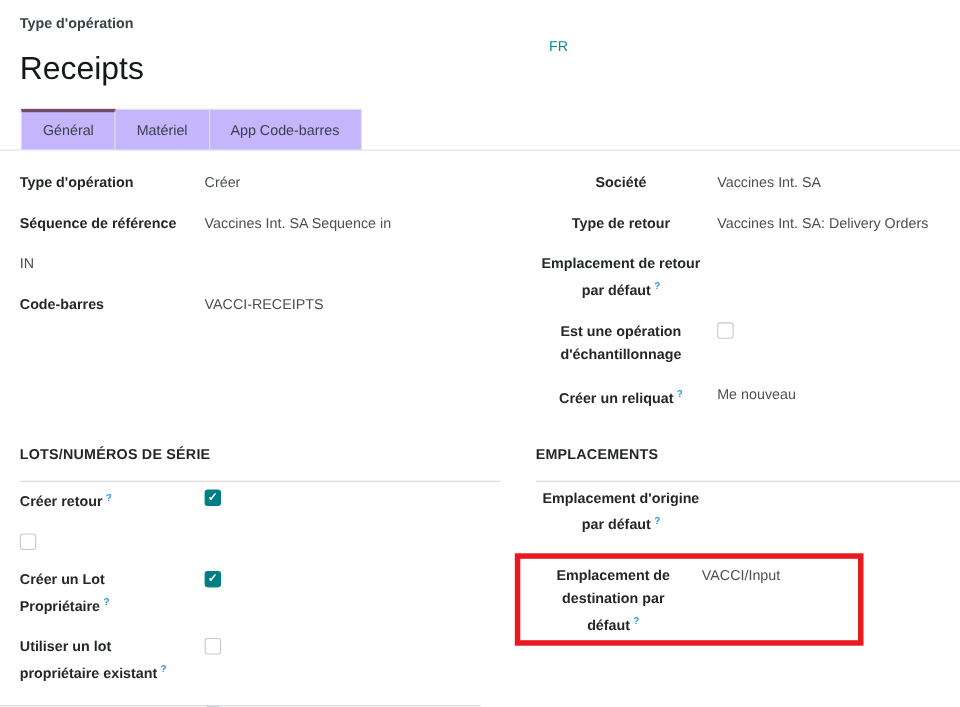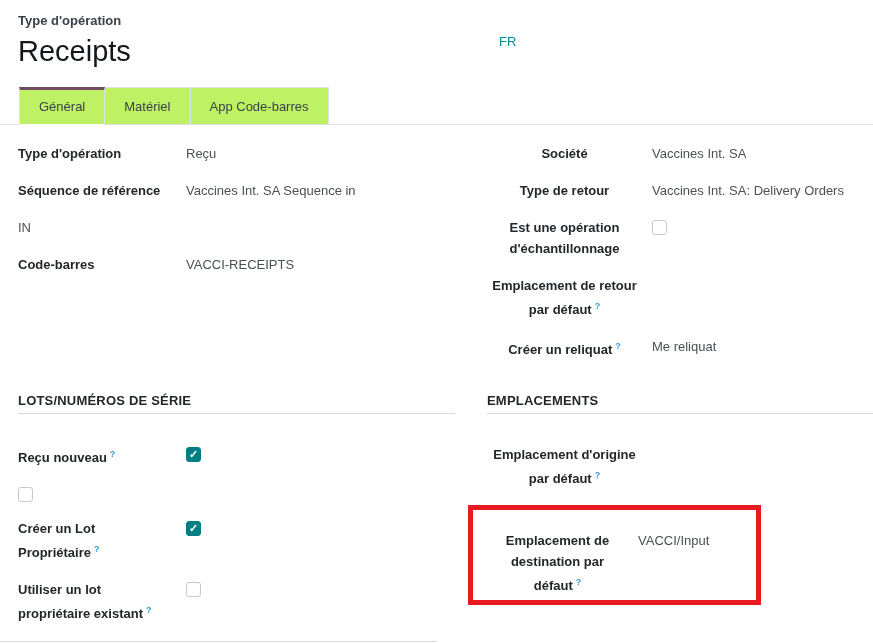--- a/index.html
+++ b/index.html
@@ -15,30 +15,30 @@
     font-family:"Liberation Sans", sans-serif;
     width:873px;height:643px;
     position:relative;overflow:hidden;
     color:#23272b;
   }
   .page{position:relative;width:873px;height:643px;background:#fff;}
 
   
   .header{padding:12px 18px 0 18px;position:relative;}
   .breadcrumb{font-size:13px;font-weight:700;color:#394149;line-height:1.4;}
-  .title{font-size:29px;font-weight:500;color:#14181c;margin-top:4px;line-height:1.2;}
+  .title{font-size:29px;font-weight:500;color:#14181c;margin-top:16px;line-height:1.2;}
   .lang-badge{
     position:absolute;left:499px;top:34px;
     font-size:13px;font-weight:400;color:var(--lang);cursor:pointer;
   }
 
   
   .tabbar{display:flex;align-items:flex-end;border-bottom:1px solid #dee2e6;padding-left:19px;margin-top:16px;height:40px;}
   .tab{
-    font-size:13px;color:#3a4149;background:#bef264;
+    font-size:13px;color:#3a4149;background:#c4b5fd;
     padding:11px 19px 10px 19px;
     border:1px solid #dee2e6;border-bottom:none;
     margin-left:-1px;cursor:pointer;white-space:nowrap;position:relative;
   }
   .tab:first-child{margin-left:0;}
   .tab.active{
     border-top:3px solid var(--tab_active_border);
     padding-top:9px;
     margin-bottom:-1px;
     border-bottom:1px solid #fff;
@@ -64,28 +64,28 @@
   .checkbox .check{display:none;}
   .checkbox.checked{background:var(--accent);border-color:var(--accent);}
   .checkbox.checked .check{
     display:block;color:#fff;font-size:11px;font-weight:700;
     line-height:13px;text-align:center;width:13px;height:13px;
   }
 
   
   .section-title{
     font-size:13px;font-weight:700;color:#23272b;letter-spacing:.2px;
-    padding-bottom:5px;border-bottom:1px solid #d8d8d8;margin-bottom:30px;
+    padding-bottom:17px;border-bottom:1px solid #d8d8d8;margin-bottom:4px;
   }
 
   
   .highlight-box{
     border:5px solid var(--highlight);
-    width:293px;margin-left:-19px;margin-top:2px;
-    padding:20px 0 4px 14px;
+    width:317px;margin-left:-19px;margin-top:2px;
+    padding:4px 0 4px 14px;
   }
   .highlight-box .lbl{flex:0 0 151px;max-width:151px;}
 
   .bottom-divider{position:absolute;left:0;top:641px;width:437px;border-top:1px solid #d8d8d8;}
 </style>
 </head>
 <body>
 
 <div class="page">
 
@@ -98,21 +98,21 @@
   <div class="tabbar">
     <div class="tab active">Général</div>
     <div class="tab">Matériel</div>
     <div class="tab">App Code-barres</div>
   </div>
 
   <div class="grid upper">
     <div class="col-left">
       <div class="field-row">
         <span class="lbl">Type d'opération</span>
-        <span class="val">Reçu</span>
+        <span class="val">Créer</span>
       </div>
       <div class="field-row">
         <span class="lbl">Séquence de référence</span>
         <span class="val">Vaccines Int. SA Sequence in</span>
       </div>
       <div class="field-row">
         <span class="val">IN</span>
       </div>
       <div class="field-row">
         <span class="lbl">Code-barres</span>
@@ -123,41 +123,41 @@
     <div class="col-right">
       <div class="field-row">
         <span class="lbl">Société</span>
         <span class="val">Vaccines Int. SA</span>
       </div>
       <div class="field-row">
         <span class="lbl">Type de retour</span>
         <span class="val">Vaccines Int. SA: Delivery Orders</span>
       </div>
       <div class="field-row">
+        <span class="lbl"><span>Emplacement de retour par défaut</span><sup class="help">?</sup></span>
+        <span class="val"></span>
+      </div>
+      <div class="field-row">
         <span class="lbl">Est une opération d'échantillonnage</span>
         <span class="checkbox"></span>
       </div>
       <div class="field-row">
-        <span class="lbl"><span>Emplacement de retour par défaut</span><sup class="help">?</sup></span>
-        <span class="val"></span>
-      </div>
-      <div class="field-row">
         <span class="lbl"><span>Créer un reliquat</span><sup class="help">?</sup></span>
-        <span class="val">Me reliquat</span>
+        <span class="val">Me nouveau</span>
       </div>
     </div>
   </div>
 
   <div class="grid lower">
 
     <div class="col-left">
       <div class="section-title">LOTS/NUMÉROS DE SÉRIE</div>
 
       <div class="field-row">
-        <span class="lbl"><span>Reçu nouveau</span><sup class="help">?</sup></span>
+        <span class="lbl"><span>Créer retour</span><sup class="help">?</sup></span>
         <span class="checkbox checked">
             <span class="check">✓</span>
           </span>
       </div>
       <div class="field-row">
         <span class="checkbox"></span>
       </div>
       <div class="field-row">
         <span class="lbl"><span>Créer un Lot Propriétaire</span><sup class="help">?</sup></span>
         <span class="checkbox checked">

